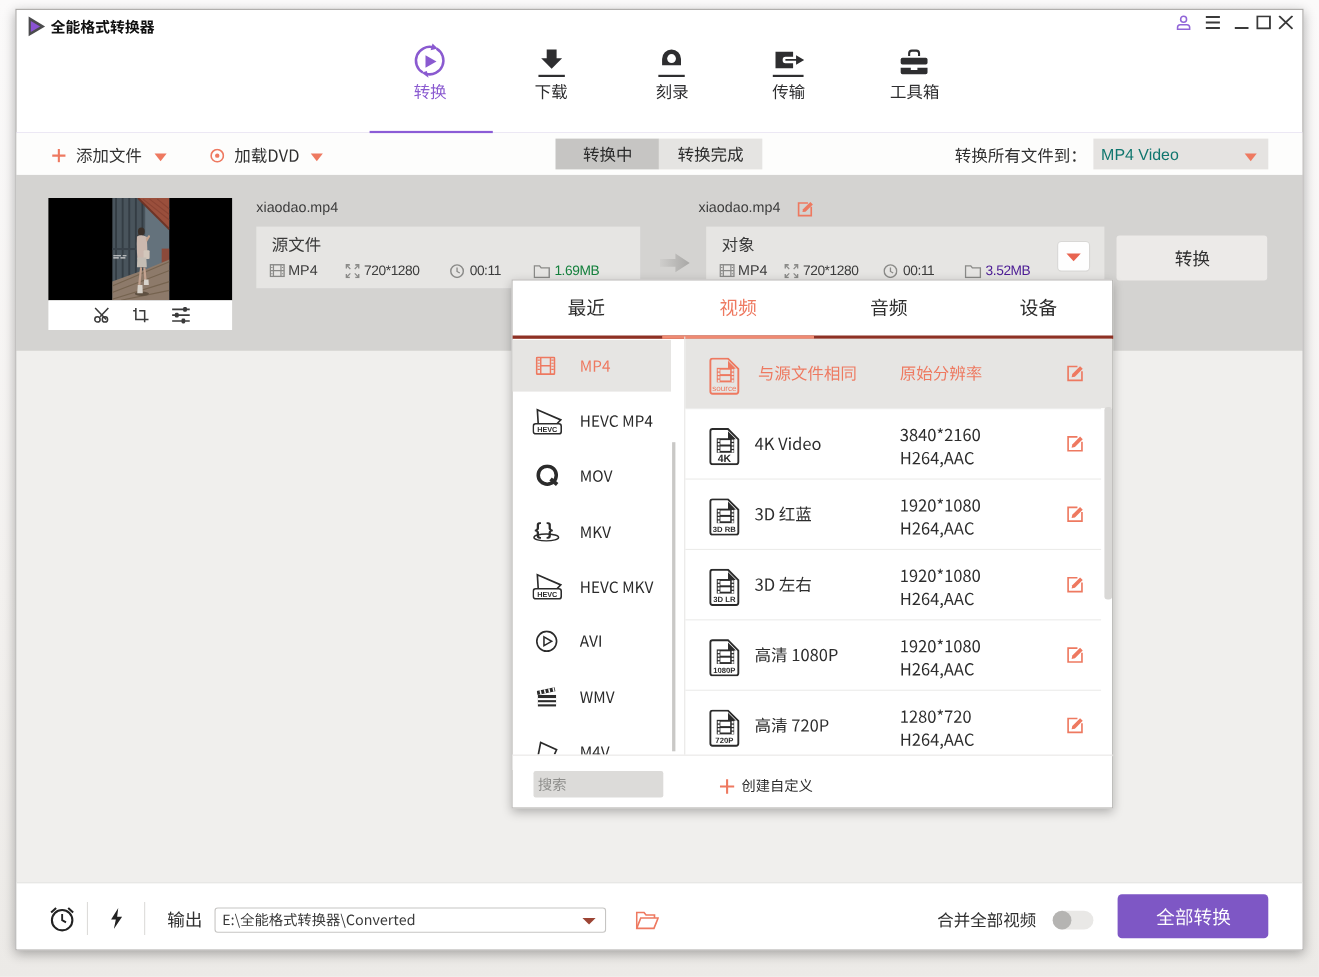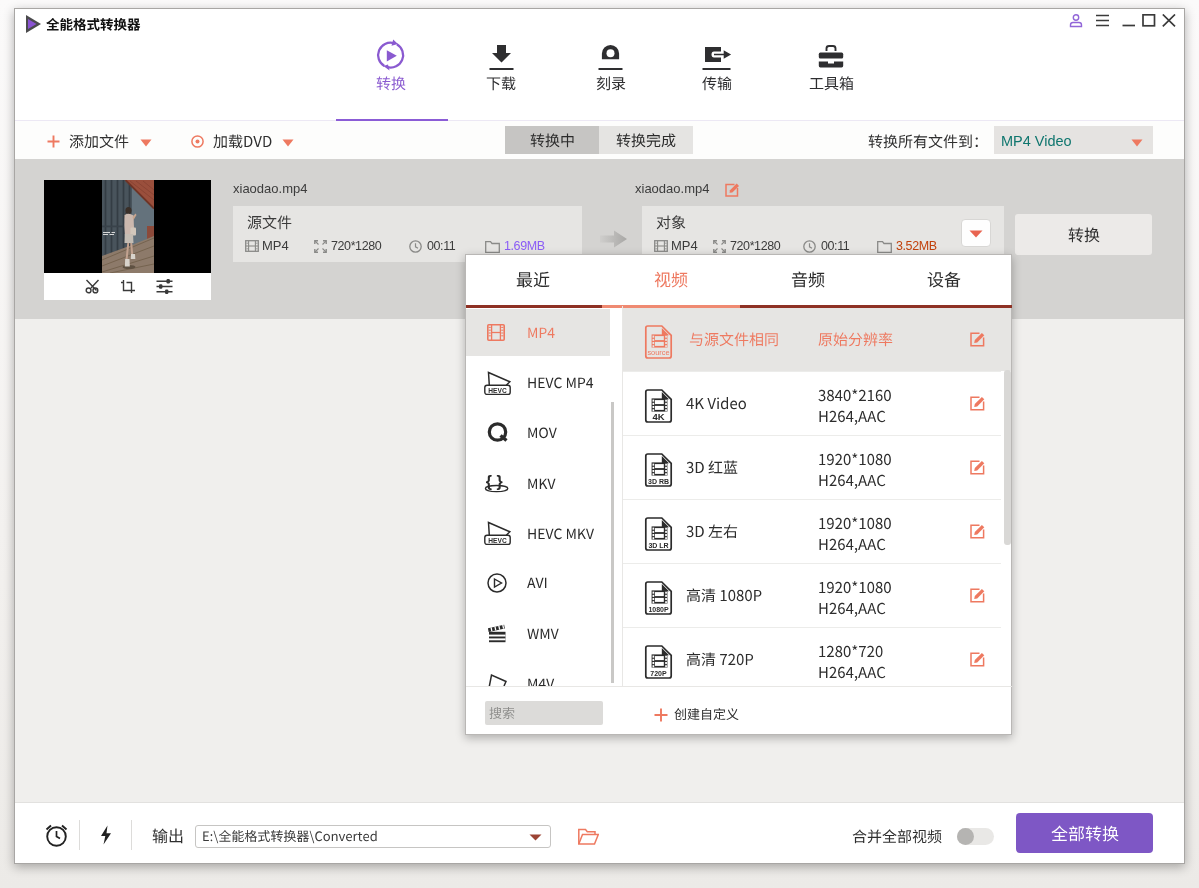--- a/index.html
+++ b/index.html
@@ -166,21 +166,21 @@
   </svg>
 <div style="position:absolute;left:331px;top:238.5px;font:400 12.5px 'Liberation Sans',sans-serif;color:#3c3c3c;letter-spacing:-0.4px;white-space:nowrap;line-height:14.5px;">720*1280</div>
 <svg style="position:absolute;left:409px;top:240px;" width="13" height="13" viewBox="0 0 13 13">
     <circle cx="6.5" cy="6.5" r="5.7" fill="none" stroke="#8a8a88" stroke-width="1.3"></circle>
     <path d="M6.5 3.2 V6.8 L9 8.2" fill="none" stroke="#8a8a88" stroke-width="1.2"></path>
   </svg>
 <div style="position:absolute;left:427px;top:238.5px;font:400 12.5px 'Liberation Sans',sans-serif;color:#3c3c3c;letter-spacing:-0.4px;white-space:nowrap;line-height:14.5px;">00:11</div>
 <svg style="position:absolute;left:485px;top:241px;" width="15" height="12" viewBox="0 0 15 12">
     <path d="M0.7 11.3 V0.7 H5.5 L7 2.5 H14.3 V11.3 Z" fill="none" stroke="#8a8a88" stroke-width="1.3"></path>
   </svg>
-<div style="position:absolute;left:504px;top:238.5px;font:400 12.5px 'Liberation Sans',sans-serif;color:#8b5cf6;letter-spacing:-0.4px;white-space:nowrap;line-height:14.5px;text-align:right;">1.69MB</div>
+<div style="position:absolute;left:504px;top:238.5px;font:400 12.5px 'Liberation Sans',sans-serif;color:#15803d;letter-spacing:-0.4px;white-space:nowrap;line-height:14.5px;text-align:right;">1.69MB</div>
 <svg style="position:absolute;left:600px;top:230px;" width="28" height="18" viewBox="0 0 28 18">
     <defs>
       <linearGradient id="ag" x1="0" y1="0" x2="1" y2="0">
         <stop offset="0" stop-color="#cfcecc"></stop>
         <stop offset="1" stop-color="#a8a7a5"></stop>
       </linearGradient>
     </defs>
     <path d="M0 5.5 H14 V0.5 L27 9 L14 17.5 V12.5 H0 Z" fill="url(#ag)"></path>
   </svg>
 <div style="position:absolute;left:635px;top:180.5px;font:400 13px 'Liberation Sans',sans-serif;color:#3c3c3c;white-space:nowrap;line-height:15px;">xiaodao.mp4</div>
@@ -205,21 +205,21 @@
   </svg>
 <div style="position:absolute;left:730px;top:238.5px;font:400 12.5px 'Liberation Sans',sans-serif;color:#3c3c3c;letter-spacing:-0.4px;white-space:nowrap;line-height:14.5px;">720*1280</div>
 <svg style="position:absolute;left:803px;top:240px;" width="13" height="13" viewBox="0 0 13 13">
     <circle cx="6.5" cy="6.5" r="5.7" fill="none" stroke="#8a8a88" stroke-width="1.3"></circle>
     <path d="M6.5 3.2 V6.8 L9 8.2" fill="none" stroke="#8a8a88" stroke-width="1.2"></path>
   </svg>
 <div style="position:absolute;left:821px;top:238.5px;font:400 12.5px 'Liberation Sans',sans-serif;color:#3c3c3c;letter-spacing:-0.4px;white-space:nowrap;line-height:14.5px;">00:11</div>
 <svg style="position:absolute;left:877px;top:241px;" width="15" height="12" viewBox="0 0 15 12">
     <path d="M0.7 11.3 V0.7 H5.5 L7 2.5 H14.3 V11.3 Z" fill="none" stroke="#8a8a88" stroke-width="1.3"></path>
   </svg>
-<div style="position:absolute;left:896px;top:238.5px;font:400 12.5px 'Liberation Sans',sans-serif;color:#c2410c;letter-spacing:-0.4px;white-space:nowrap;line-height:14.5px;">3.52MB</div>
+<div style="position:absolute;left:896px;top:238.5px;font:400 12.5px 'Liberation Sans',sans-serif;color:#4c1d95;letter-spacing:-0.4px;white-space:nowrap;line-height:14.5px;">3.52MB</div>
 <div style="position:absolute;left:961px;top:219px;width:30px;height:28px;background:#fefefe;border:1px solid #d8d7d5;border-radius:4px;"></div>
 <svg style="position:absolute;left:969px;top:230px;" width="14" height="8" viewBox="0 0 14 8">
     <path d="M0.5 0.5 H13.5 L7 7.5 Z" fill="#e86450"></path>
   </svg>
 <div style="position:absolute;left:1015px;top:214px;width:137px;height:41px;background:#eceae8;border-radius:3px;"></div>
 <svg style="position:absolute;left:1067.5px;top:224.5px;" width="34" height="21" viewBox="0 -16.0 34 21">
     <path d="M1.3 -5.3C1.4 -5.4 1.9 -5.5 2.5 -5.5H3.9V-3.2L0.6 -2.7L0.9 -1.5L3.9 -2.1V1.2H5.0V-2.3L7.2 -2.7L7.2 -3.8L5.0 -3.4V-5.5H6.7V-6.6H5.0V-9.1H3.9V-6.6H2.3C2.8 -7.7 3.3 -9.1 3.7 -10.4H6.7V-11.6H4.1C4.2 -12.1 4.4 -12.7 4.5 -13.2L3.3 -13.4C3.2 -12.8 3.1 -12.2 2.9 -11.6H0.7V-10.4H2.6C2.3 -9.1 1.9 -8.0 1.7 -7.6C1.4 -7.0 1.2 -6.4 0.9 -6.4C1.1 -6.1 1.2 -5.5 1.3 -5.3ZM6.8 -8.6V-7.4H9.2C8.8 -6.3 8.5 -5.3 8.2 -4.4H12.8C12.3 -3.6 11.6 -2.7 10.9 -1.8C10.4 -2.2 9.8 -2.6 9.3 -2.9L8.5 -2.1C10.1 -1.1 12.0 0.4 13.0 1.3L13.8 0.4C13.3 -0.1 12.6 -0.6 11.8 -1.2C12.8 -2.5 13.9 -4.0 14.7 -5.2L13.9 -5.6L13.7 -5.6H9.9L10.4 -7.4H15.3V-8.6H10.7L11.2 -10.4H14.8V-11.6H11.6L12.0 -13.3L10.8 -13.4L10.3 -11.6H7.4V-10.4H10.0L9.5 -8.6Z M18.6 -13.4V-10.2H16.8V-9.1H18.6V-5.5C17.9 -5.3 17.2 -5.1 16.6 -4.9L16.9 -3.8L18.6 -4.3V-0.2C18.6 0.0 18.5 0.1 18.4 0.1C18.2 0.1 17.6 0.1 17.0 0.1C17.2 0.4 17.3 0.9 17.4 1.2C18.3 1.2 18.9 1.2 19.3 1.0C19.7 0.8 19.8 0.5 19.8 -0.2V-4.7L21.5 -5.3L21.3 -6.4L19.8 -5.9V-9.1H21.3V-10.2H19.8V-13.4ZM24.6 -11.0H27.9C27.5 -10.5 27.1 -9.9 26.6 -9.4H23.3C23.8 -9.9 24.2 -10.5 24.6 -11.0ZM21.3 -4.6V-3.6H25.2C24.6 -2.2 23.2 -0.8 20.5 0.4C20.7 0.7 21.1 1.1 21.3 1.3C24.0 0.0 25.4 -1.5 26.2 -3.0C27.2 -1.1 28.8 0.4 30.7 1.2C30.9 0.9 31.2 0.5 31.5 0.3C29.6 -0.4 27.9 -1.8 27.0 -3.6H31.2V-4.6H30.1V-9.4H28.0C28.6 -10.1 29.2 -10.8 29.6 -11.6L28.8 -12.1L28.7 -12.0H25.2C25.4 -12.4 25.6 -12.8 25.8 -13.2L24.6 -13.5C24.0 -12.1 23.0 -10.4 21.4 -9.2C21.6 -9.0 22.0 -8.6 22.2 -8.3L22.5 -8.6V-4.6ZM23.6 -4.6V-8.4H25.8V-6.8C25.8 -6.1 25.7 -5.4 25.6 -4.6ZM28.9 -4.6H26.7C26.9 -5.4 26.9 -6.1 26.9 -6.7V-8.4H28.9Z" fill="#2f2f2f"></path>
   </svg>
 <div style="position:absolute;left:465px;top:254px;width:547px;height:481px;background:#fff;border:1px solid #b9b7b5;box-shadow:0 3px 9px rgba(0,0,0,0.28);"></div>
 <svg style="position:absolute;left:516px;top:269.0px;" width="36" height="22" viewBox="0 -17.0 36 22">

